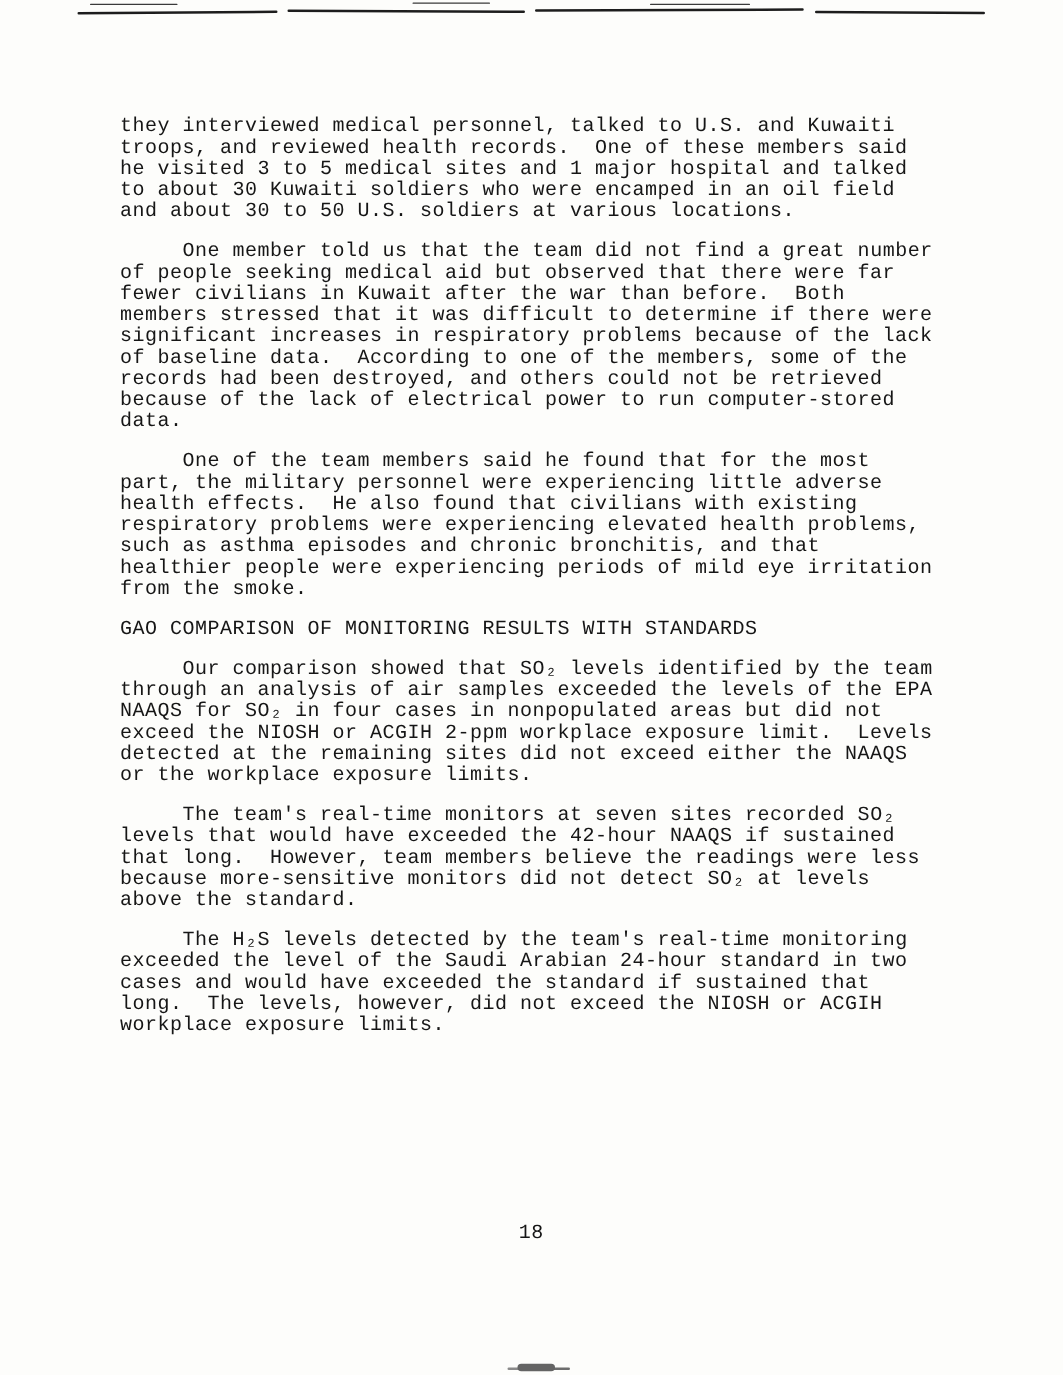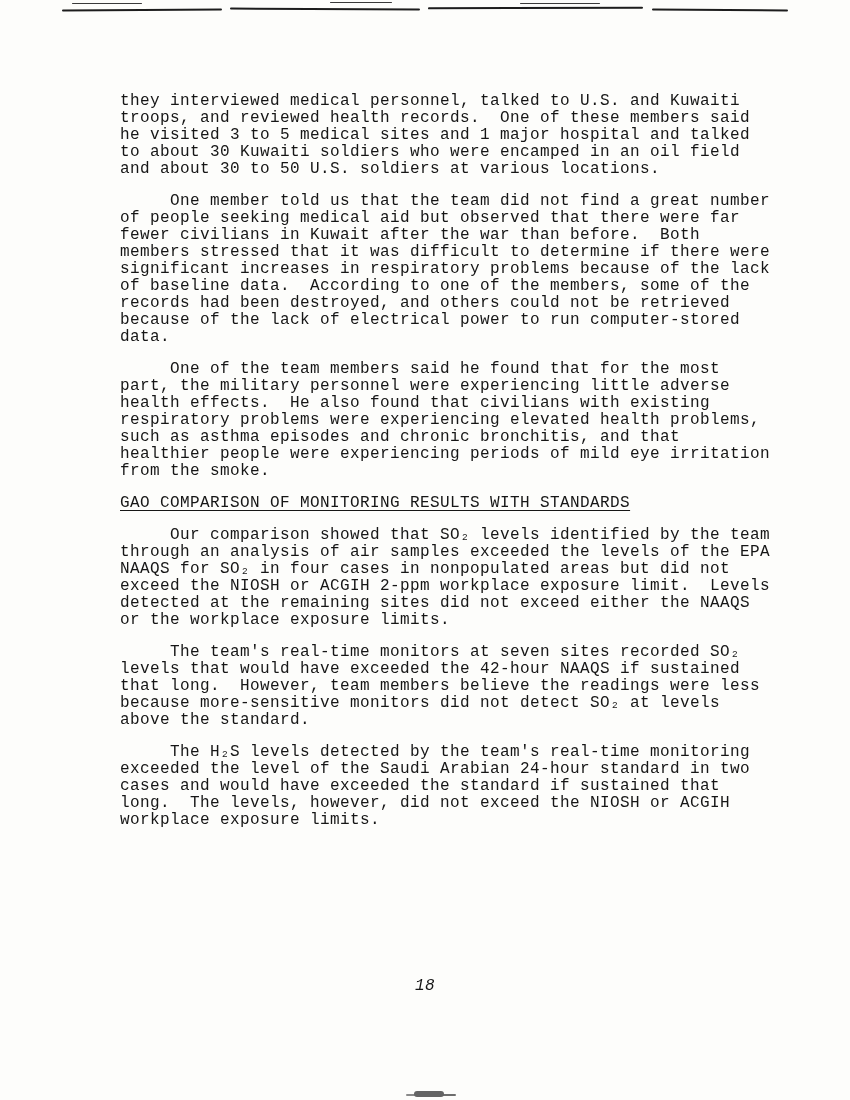--- a/index.html
+++ b/index.html
@@ -11,48 +11,46 @@
   .page {
     position: relative;
     width: 850px;
     height: 1100px;
     background: #fdfdfb;
     color: #161616;
     overflow: hidden;
   }
   .content {
     position: absolute;
-    left: 120px;
+    left: 96px;
     top: 93px;
     width: 700px;
     font-size: 16px;
     line-height: 17px;
     letter-spacing: 0.4px;
   }
   .para {
     white-space: pre-wrap;
     margin-bottom: 15px;
   }
   .heading {
     font-size: 16px;
     font-weight: normal;
     white-space: pre-wrap;
-    text-decoration: underline;
     text-underline-offset: 3px;
     margin-bottom: 15px;
   }
   .page-number {
     position: absolute;
     left: 0;
     right: 0;
     top: 977px;
     text-align: center;
     font-size: 16px;
     letter-spacing: 0.4px;
-    font-style: italic;
   }
   .art {
     position: absolute;
     height: 2px;
     background: #1d1d1d;
     border-radius: 2px;
   }
   .art.thin { height: 1px; background: #3a3a3a; }
   .smudge {
     position: absolute;

